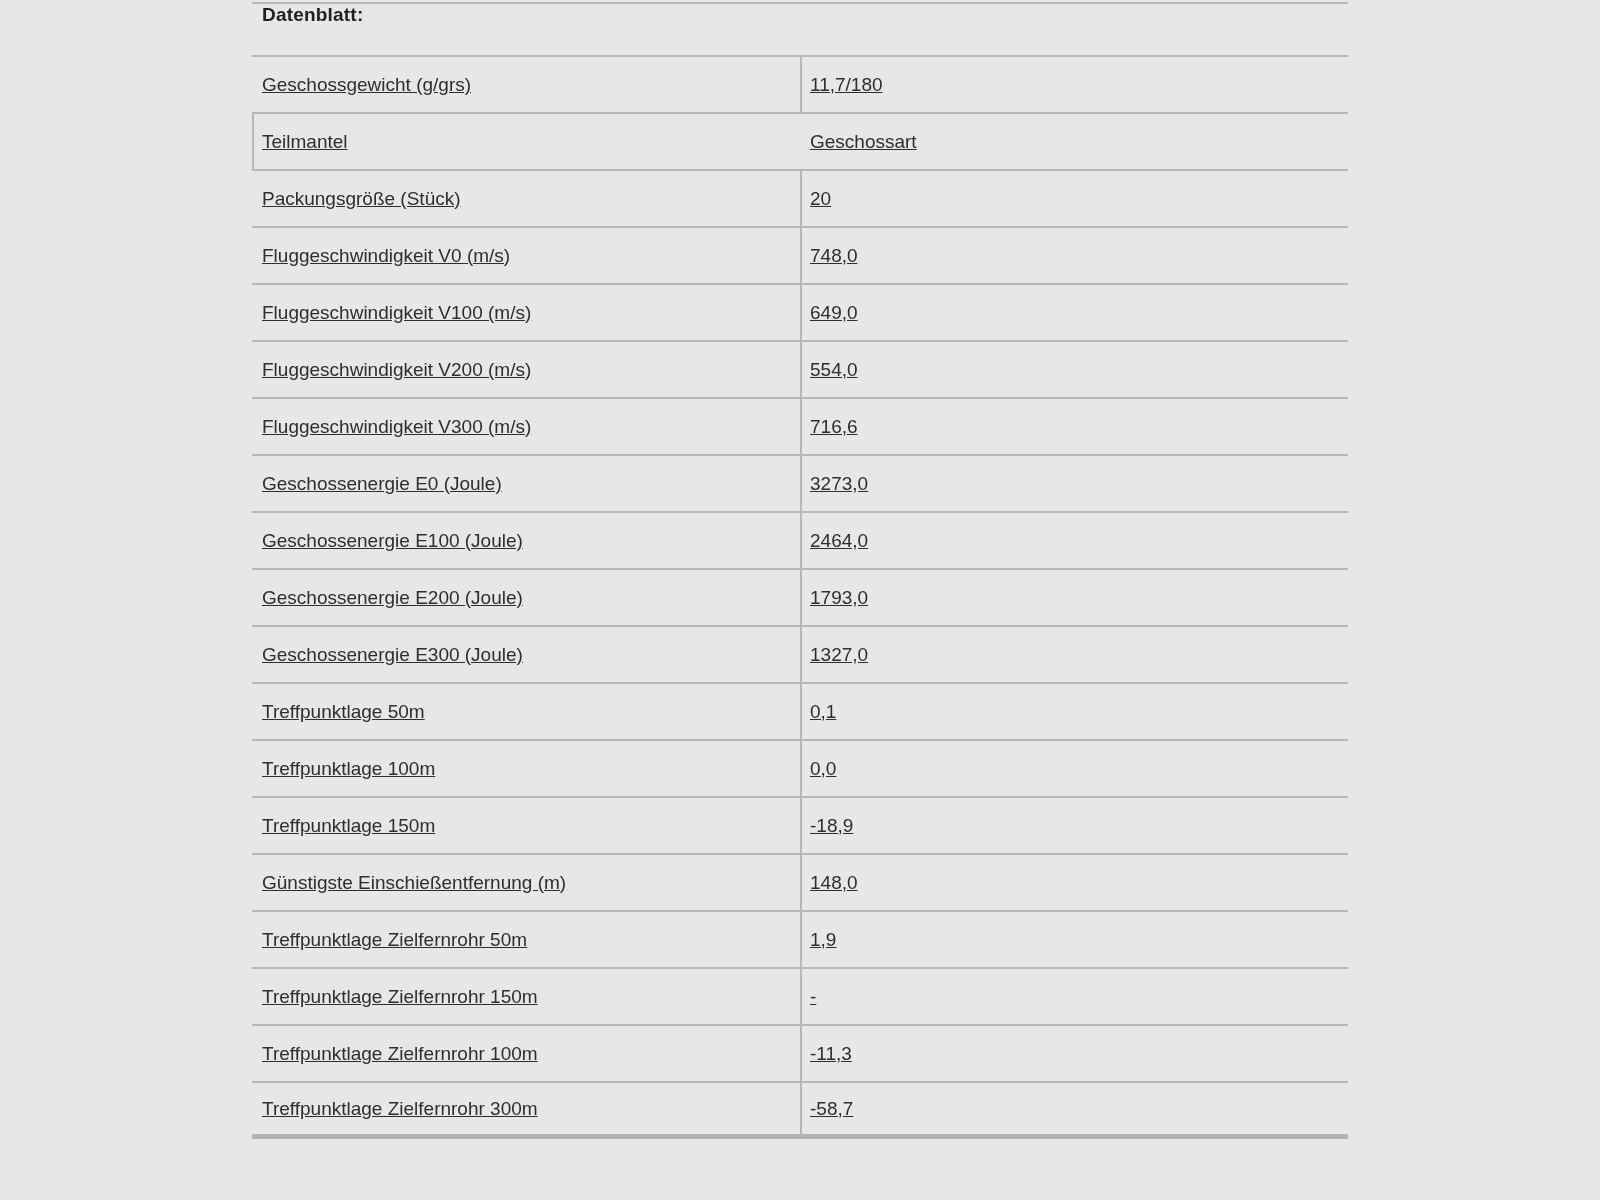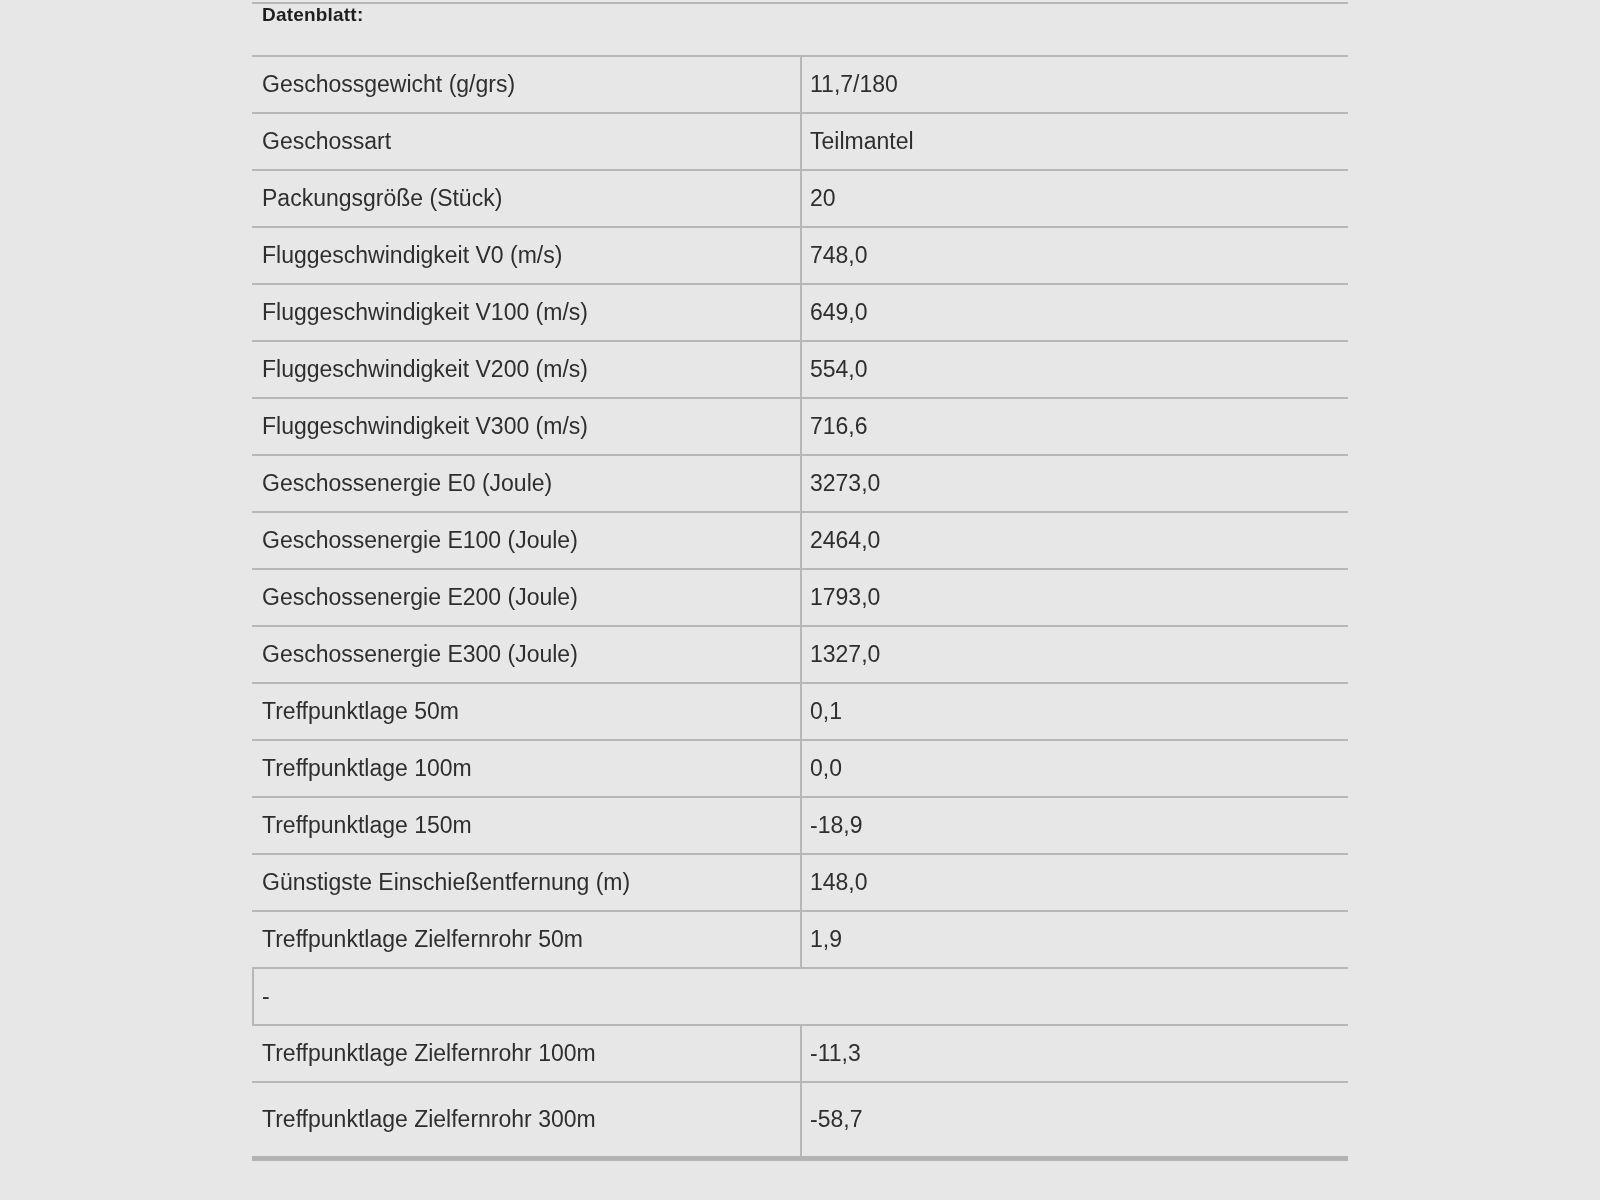--- a/index.html
+++ b/index.html
@@ -35,30 +35,31 @@
     font-weight: bold;
     color: var(--title-text);
     letter-spacing: 0.2px;
   }
   .row {
     display: flex;
     height: 57px;
     border-bottom: 2px solid var(--divider);
   }
   .row:last-child {
-    height: 78px;
+    height: 56px;
     border-bottom: 5px solid var(--bottom-bar);
   }
   .cell {
     display: flex;
     align-items: center;
-    font-size: 23px;
+    font-size: 19px;
     color: var(--text);
     overflow: hidden;
     white-space: nowrap;
+    text-decoration: underline;
   }
   .cell.label {
     width: 50%;
     padding-left: 10px;
   }
   .cell.value {
     width: 50%;
     padding-left: 8px;
     border-left: 2px solid var(--divider);
   }
@@ -70,22 +71,22 @@
   <div class="title-row">
     <span class="title">Datenblatt:</span>
   </div>
   <div>
   <div class="row">
     <div class="cell label">Geschossgewicht (g/grs)</div>
     <div class="cell value">11,7/180</div>
   </div>
 
   <div class="row">
+    <div class="cell value">Teilmantel</div>
     <div class="cell label">Geschossart</div>
-    <div class="cell value">Teilmantel</div>
   </div>
 
   <div class="row">
     <div class="cell label">Packungsgröße (Stück)</div>
     <div class="cell value">20</div>
   </div>
 
   <div class="row">
     <div class="cell label">Fluggeschwindigkeit V0 (m/s)</div>
     <div class="cell value">748,0</div>
@@ -146,20 +147,21 @@
     <div class="cell value">148,0</div>
   </div>
 
   <div class="row">
     <div class="cell label">Treffpunktlage Zielfernrohr 50m</div>
     <div class="cell value">1,9</div>
   </div>
 
 
   <div class="row">
+    <div class="cell label">Treffpunktlage Zielfernrohr 150m</div>
     <div class="cell value">-</div>
   </div>
 
   <div class="row">
     <div class="cell label">Treffpunktlage Zielfernrohr 100m</div>
     <div class="cell value">-11,3</div>
   </div>
 
   <div class="row">
     <div class="cell label">Treffpunktlage Zielfernrohr 300m</div>

